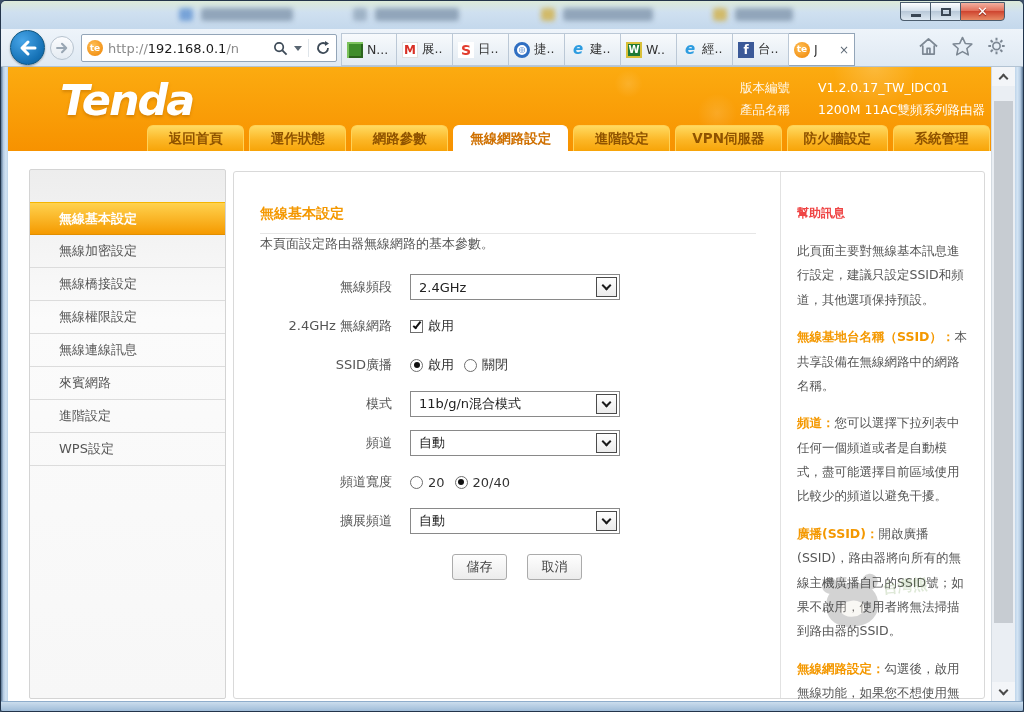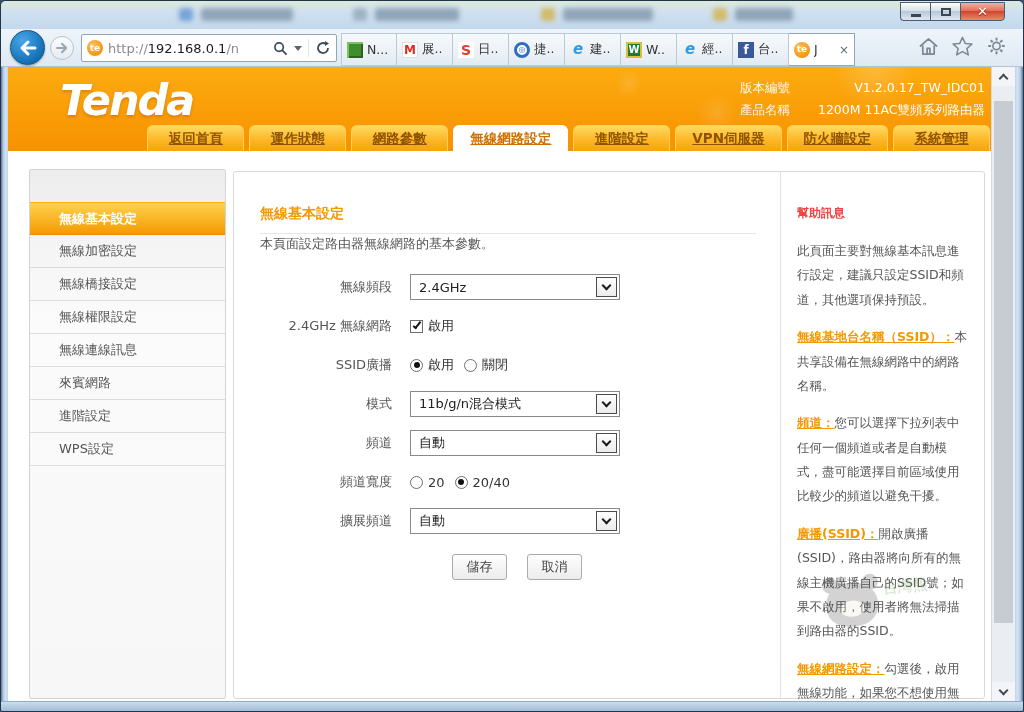--- a/index.html
+++ b/index.html
@@ -77,27 +77,27 @@
 
   .rheader { position:absolute; top:0; left:0; right:0; height:84px;
              background:
                radial-gradient(circle 60px at 88% 0%, rgba(255,255,255,.18), rgba(255,255,255,0) 70%),
                radial-gradient(circle 28px at 72% 55%, rgba(255,255,255,.12), rgba(255,255,255,0) 70%),
                radial-gradient(circle 20px at 63% 20%, rgba(255,255,255,.12), rgba(255,255,255,0) 70%),
                linear-gradient(180deg,#fcab10,#f79200); }
   .logo { position:absolute; left:52px; top:8px; color:#fff; font-size:43px; font-weight:bold; font-style:italic;
           letter-spacing:-2px; text-shadow:0 2px 3px rgba(150,80,0,.35); }
   .ver { position:absolute; top:13px; right:8px; font-size:12.5px; color:#fff; }
-  .ver .vrow { display:flex; justify-content:space-between; margin-bottom:5px; }
+  .ver .vrow { display:flex; justify-content:flex-start; margin-bottom:5px; }
   .ver .vlab { opacity:.92; margin-right:28px; }
   .rtabs { position:absolute; bottom:0; right:3px; display:flex; gap:5px; align-items:flex-end; }
   .rtab { height:26px; min-width:97px; padding:0 16px; display:flex; align-items:center; justify-content:center;
           border-radius:6px 6px 0 0; border:1px solid #ffd257; border-bottom:none;
           background:linear-gradient(#ffda60,#fcb727 55%,#f7a408); color:#8f5300;
-          font-size:13.5px; font-weight:bold;text-decoration:underline; }
+          font-size:13.5px; font-weight:bold; }
   .rtab.active { background:#fff; border-color:#fff; color:#cf7000; min-width:112px; }
 
   .content { position:absolute; top:84px; left:0; right:0; bottom:0; background:#fff; }
 
   
   .side-card { position:absolute; left:21px; top:18px; width:197px; bottom:2px;
                border:1px solid #d4d4d4; border-radius:2px;
                background:linear-gradient(#ededed, #fbfbfb 150px, #f7f7f7); }
   .side-list { margin-top:32px; }
   .sitem { height:33px; line-height:32px; padding-left:29px; font-size:13px; color:#555;
@@ -139,21 +139,21 @@
   .btn { min-width:55px; height:26px; padding:0 12px; border:1px solid #ababab; border-radius:3px;
          background:linear-gradient(#fefefe,#ececec); color:#444; font-size:13px; cursor:pointer;
          font-family:"DejaVu Sans", sans-serif; }
 
   
   .help-col { position:absolute; top:0; right:0; width:204px; bottom:0; border-left:1px solid #e2e2e2;
               padding:0 14px 0 16px; }
   .htitle { margin-top:33px; color:#ef4444; font-size:12px; font-weight:bold; }
   .hintro { margin-top:17px; font-size:12.5px; color:#555; line-height:1.95; }
   .hsec { margin-top:13px; font-size:12.5px; color:#555; line-height:1.95; }
-  .hterm { color:#f49800; font-weight:bold;text-decoration:underline; }
+  .hterm { color:#f49800; font-weight:bold; }
 
   
   .wm { position:absolute; left:592px; top:408px; opacity:.22; transform:rotate(-6deg); pointer-events:none;
         display:flex; align-items:flex-start; gap:6px; }
   .bear { width:52px; height:44px; background:#3c3c3c; border-radius:48% 48% 45% 45%; position:relative; }
   .bear:before, .bear:after { content:""; position:absolute; top:-7px; width:16px; height:16px;
         border-radius:50%; background:#3c3c3c; }
   .bear:before { left:-2px; } .bear:after { right:-2px; }
   .bear .muzzle { position:absolute; left:14px; top:18px; width:24px; height:16px; border-radius:50%; background:#e8e0d2; }
   .wm-text { color:#6c9a4c; font-size:15px; font-weight:bold; }

